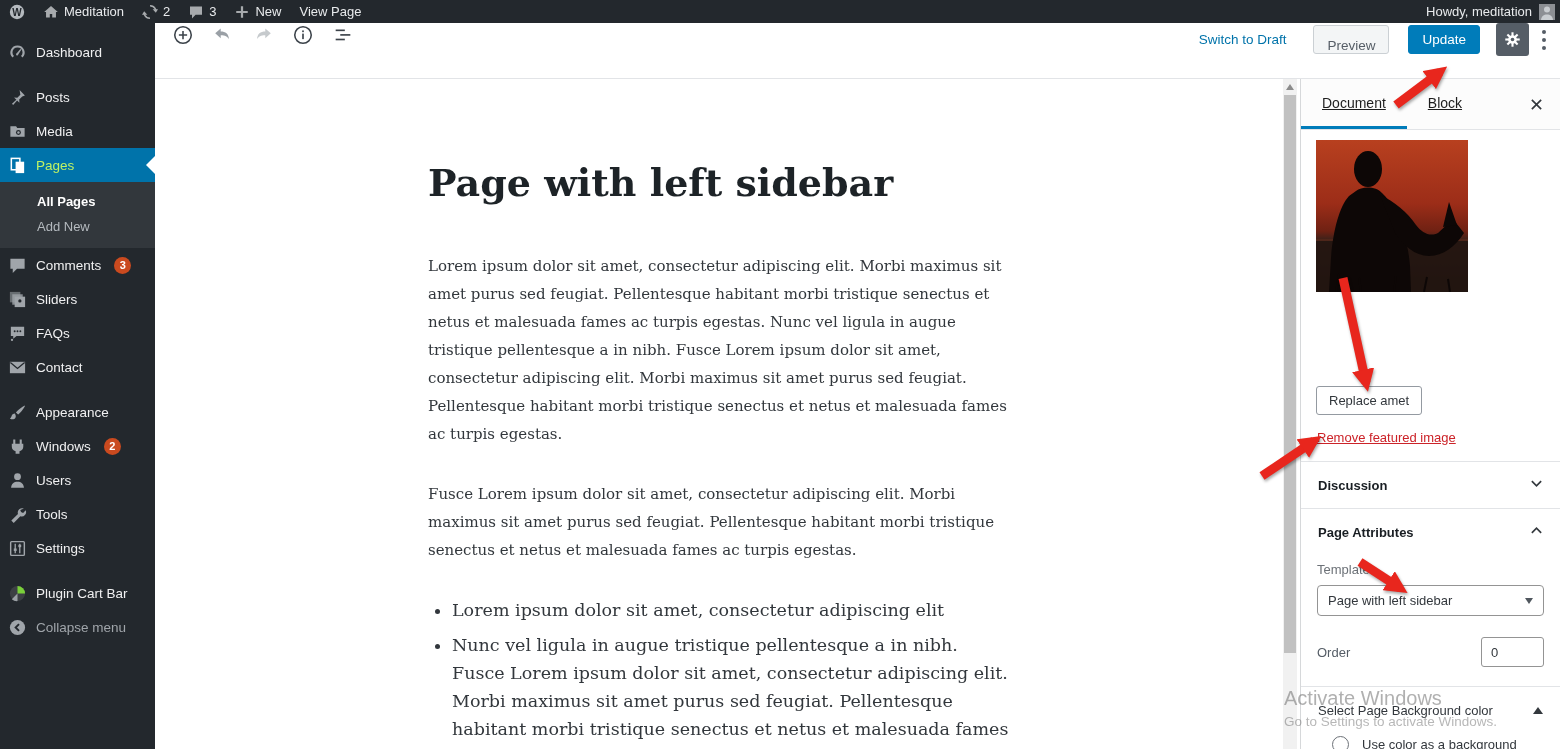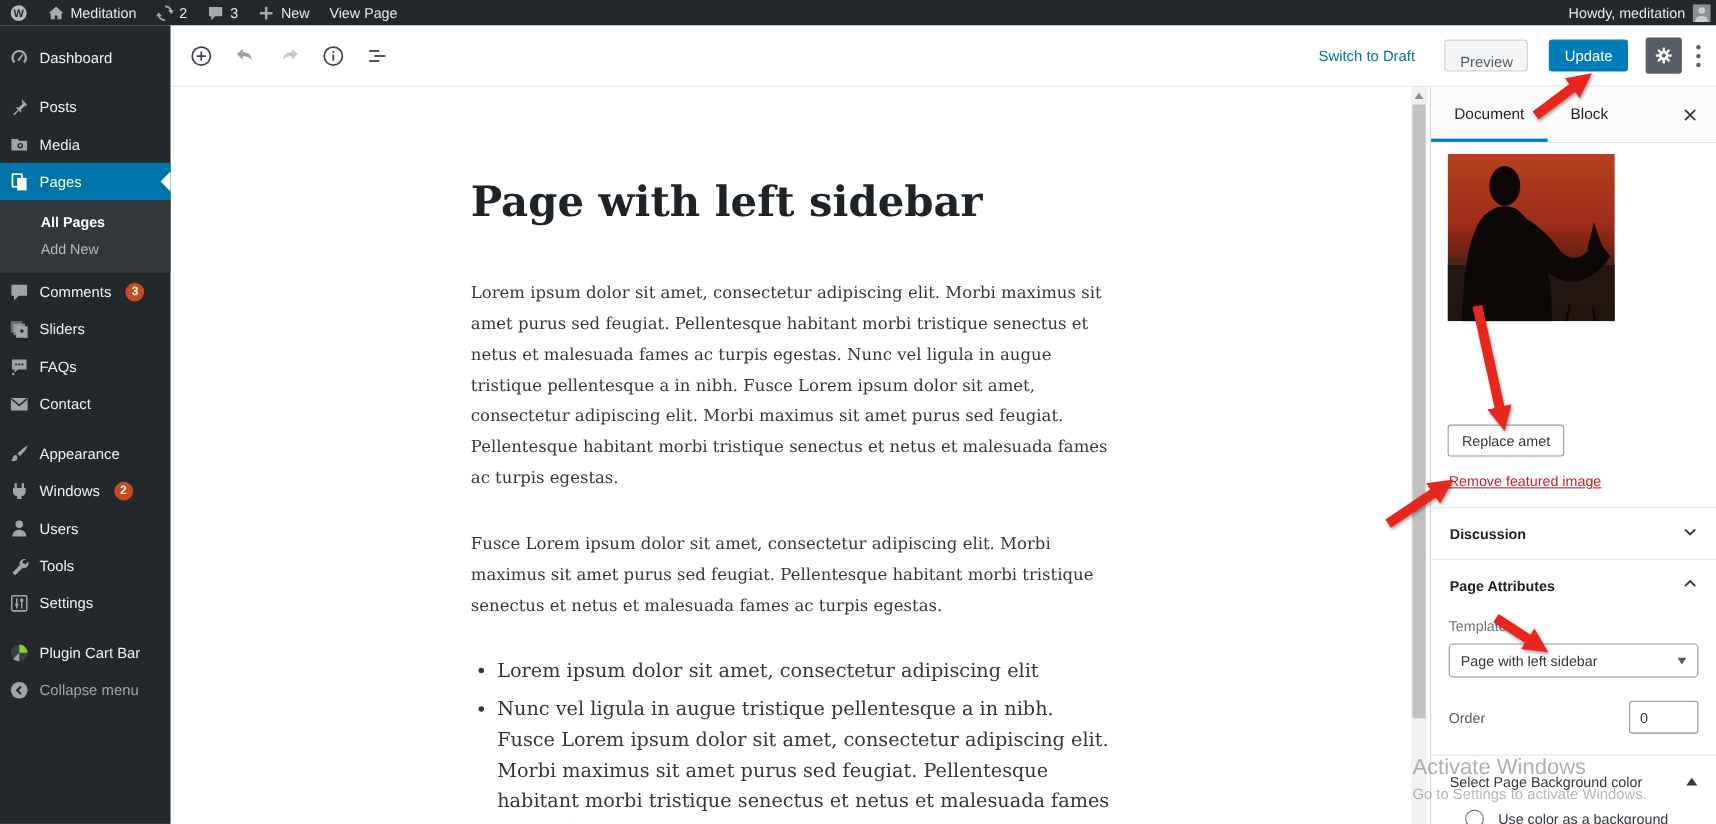--- a/index.html
+++ b/index.html
@@ -17,34 +17,34 @@
     display:inline-flex; align-items:flex-end; justify-content:center; overflow:hidden; }
 
   
   .adminmenu { position:absolute; top:23px; left:0; width:155px; bottom:0; background:#23282d;
     color:#f0f0f1; font-size:13.5px; z-index:30; }
   .menu-pad { height:12px; }
   .sep { height:11px; }
   .mi { position:relative; display:flex; align-items:center; gap:9px; height:34px; padding:0 8px; color:#f0f0f1; cursor:pointer; }
   .mi .micon { width:19px; height:19px; flex:0 0 19px; color:#a0a5aa; display:inline-flex; }
   .mi .micon svg { width:100%; height:100%; }
-  .mi.active { background:#0073aa; color:#fef9c3; font-weight:400; }
+  .mi.active { background:#0073aa; color:#bef264; font-weight:400; }
   .mi.active .micon { color:#fff; }
   .mi.active::after { content:""; position:absolute; right:0; top:50%; margin-top:-9px;
     border-top:9px solid transparent; border-bottom:9px solid transparent; border-right:9px solid #fff; }
   .mi.dim { color:#a0a5aa; }
   .submenu { background:#32373c; padding:7px 0 9px; }
   .smi { display:block; padding:5px 0 5px 37px; font-size:13px; color:#b4b9be; cursor:pointer; }
   .smi.current { color:#fff; font-weight:700; }
   .badge { display:inline-block; min-width:17px; height:17px; line-height:17px; border-radius:50%;
     background:#ca4a1f; color:#fff; font-size:11px; text-align:center; margin-left:4px; font-weight:700; }
 
   
   .edheader { position:absolute; left:155px; top:23px; right:0; height:56px; background:#fff;
-    border-bottom:1px solid #e2e4e7; display:flex; align-items:center; z-index:20; }
+    border-bottom:1px solid #e2e4e7; display:flex; align-items:flex-start; z-index:20; }
   .tools-left { display:flex; align-items:center; gap:16px; padding-left:16px; }
   .tbtn { width:24px; height:24px; display:inline-flex; align-items:center; justify-content:center; cursor:pointer; }
   .tbtn svg { width:22px; height:22px; }
   .hdr-right { margin-left:auto; display:flex; align-items:center; }
   .link-blue { color:#0073aa; font-size:13.5px; cursor:pointer; }
   .btn-secondary { margin-left:27px; height:29px; padding:12px 13px; background:#f3f5f6; border:1px solid #cbd0d4;
     border-radius:3px; font-size:13.5px; color:#555d66; cursor:pointer; font-family:inherit; }
   .btn-primary { margin-left:19px; height:29px; padding:0 13px; background:#007cba; border:1px solid #007cba;
     border-radius:3px; font-size:13.5px; color:#fff; cursor:pointer; font-family:inherit; }
   .gearbtn { margin-left:16px; width:33px; height:33px; background:#555d66; border-radius:3px;
@@ -65,21 +65,21 @@
   .scroll-up { height:15px; display:flex; align-items:center; justify-content:center; }
   .scroll-up::after { content:""; border-left:4px solid transparent; border-right:4px solid transparent;
     border-bottom:6px solid #8b8b8b; }
   .scroll-thumb { position:absolute; top:16px; left:1px; width:12px; height:558px; background:#c1c1c1; cursor:pointer; }
 
   
   .sidebar { position:absolute; left:1300px; top:79px; width:260px; bottom:0; background:#fff;
     border-left:1px solid #d6d8da; font-size:13px; color:#32373c; z-index:20; }
   .tabs { height:51px; border-bottom:1px solid #e2e4e7; display:flex; align-items:stretch; background:#fcfcfc; }
   .tab { display:flex; align-items:center; padding:0 21px; font-size:14px; color:#1e1e1e; cursor:pointer;
-    border-bottom:3px solid transparent; }
+    border-bottom:3px solid transparent;text-decoration:underline; }
   .tab.active { border-bottom-color:#007cba; font-weight:500; }
   .tab-close { margin-left:auto; display:flex; align-items:center; padding:0 17px; cursor:pointer; }
   .featimg { width:152px; height:152px; margin:10px 0 0 15px; display:block; cursor:pointer; }
   .replace-btn { display:inline-block; margin:94px 0 0 15px; height:29px; padding:0 12px; background:#fff;
     border:1px solid #949aa1; border-radius:3px; font-size:13px; color:#32373c; cursor:pointer; font-family:inherit; }
   .remove-link { display:inline-block; margin:15px 0 0 16px; color:#cc2329; font-size:13px;
     text-decoration:underline; cursor:pointer; }
   .panel-row { height:47px; display:flex; align-items:center; justify-content:space-between;
     padding:0 17px; border-top:1px solid #e2e4e7; cursor:pointer; }
   .panel-row .ptitle { font-weight:700; color:#191e23; }

